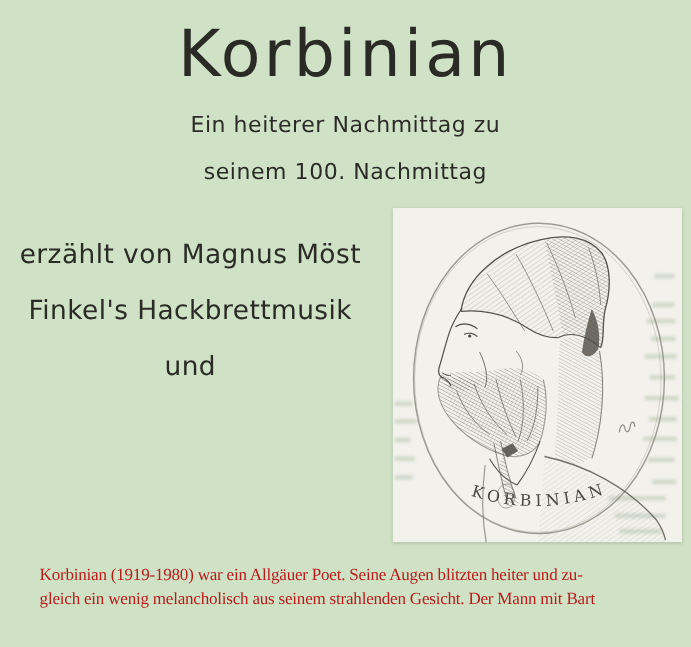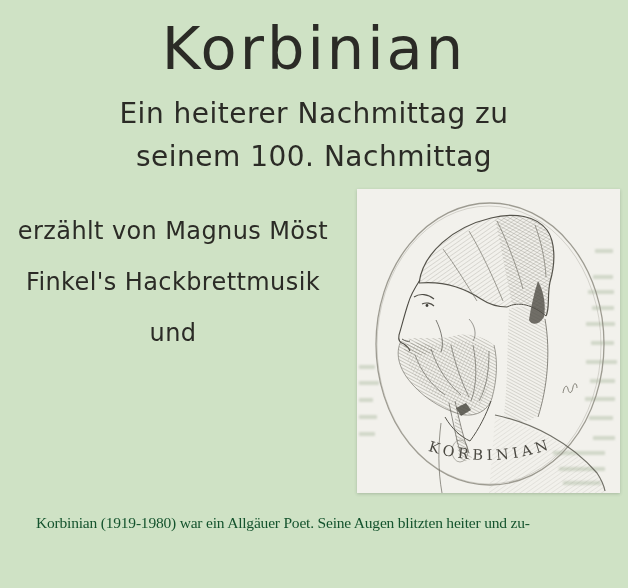--- a/index.html
+++ b/index.html
@@ -10,21 +10,21 @@
   }
   .poster{position:absolute;inset:0;}
   .title{
     position:absolute;top:14px;left:0;width:100%;
     margin:0;text-align:center;
     font-size:59px;font-weight:400;letter-spacing:3px;
     font-family:"DejaVu Sans", sans-serif;
   }
   .subtitle{
     position:absolute;top:92px;left:0;width:100%;
-    text-align:center;font-size:28px;line-height:43px;
+    text-align:center;font-size:20px;line-height:43px;
     letter-spacing:0.5px;
   }
   .credits{
     position:absolute;top:221px;left:0;width:346px;
     text-align:center;font-size:24px;
   }
   .credit{margin:0 0 30px 0;line-height:21px;letter-spacing:0.4px;}
   .portrait{
     position:absolute;left:357px;top:189px;width:263px;height:304px;
     box-shadow:0 1px 3px rgba(60,70,55,.25);
@@ -168,17 +168,18 @@
       <g transform="translate(206,194)" fill="none" stroke="#6b695f" stroke-width="1" opacity="0.8">
         <path d="M0,10 C1,3 4,1 5,6 C6,11 9,11 10,4 C11,-1 14,0 14,5"></path>
       </g>
 
       <text font-family="DejaVu Serif, serif" font-size="14.5" letter-spacing="4" fill="#4b4942">
         <textPath href="#captionArc" startOffset="50%" text-anchor="middle">KORBINIAN</textPath>
       </text>
     </svg>
   </div>
 
-  <div class="footer" id="footer" style="color: #14532d;">
+  <div class="footer" id="footer" style="color: #b91c1c;">
     <div>Korbinian (1919-1980) war ein Allgäuer Poet. Seine Augen blitzten heiter und zu-</div>
+    <div>gleich ein wenig melancholisch aus seinem strahlenden Gesicht. Der Mann mit Bart</div>
   </div>
 
 </div>
 
 </body></html>

